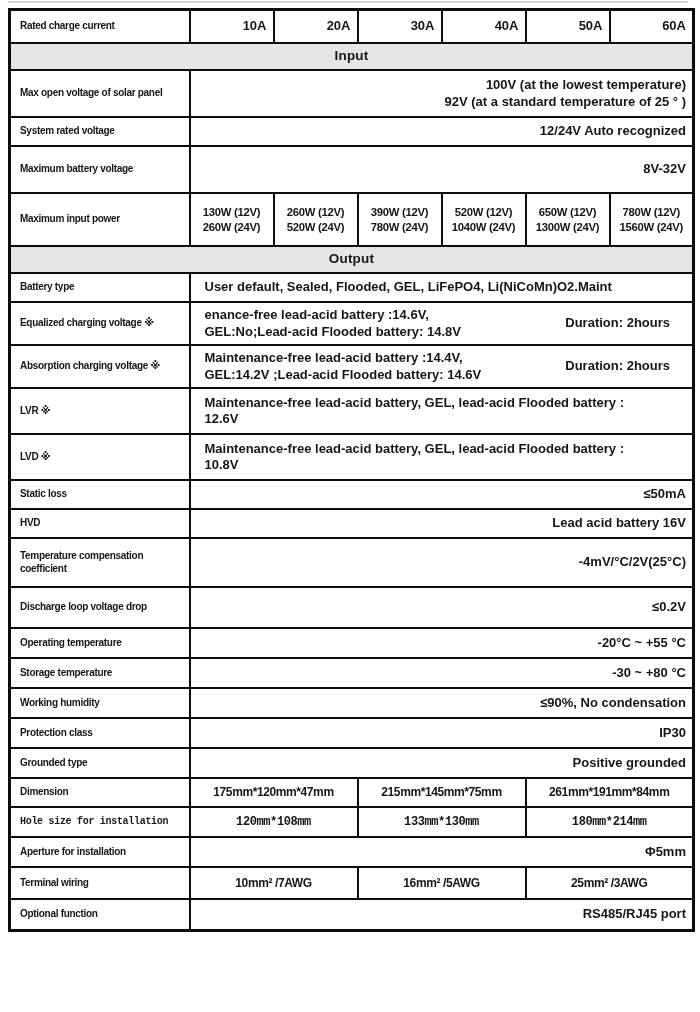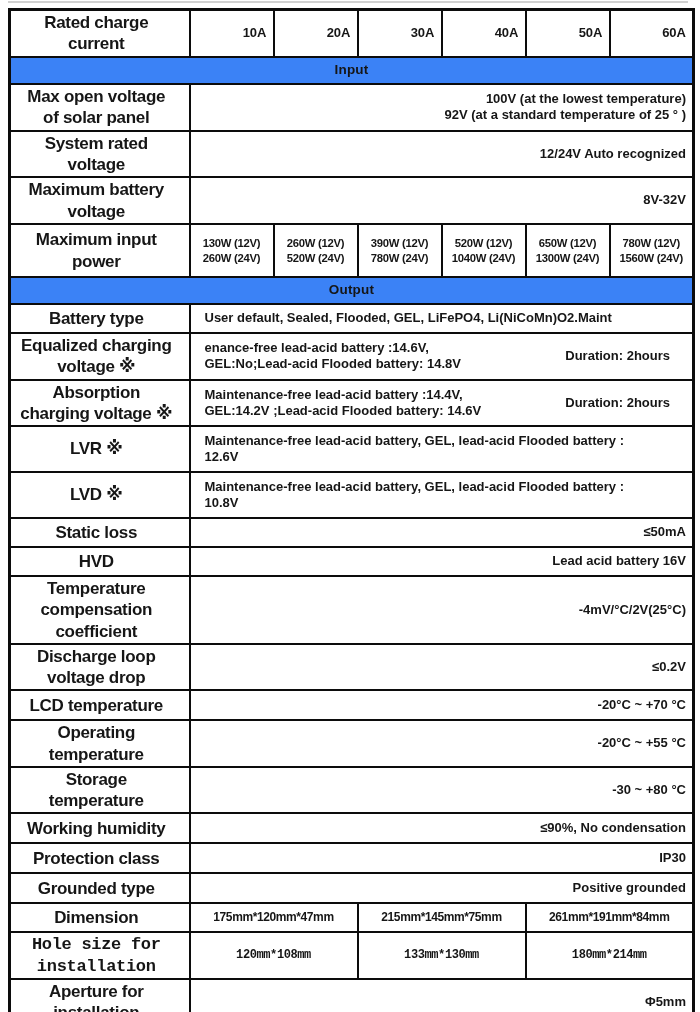--- a/index.html
+++ b/index.html
@@ -19,27 +19,27 @@
   col.col-label{width:180px;}
   col.col-data{width:84px;}
   td{
     border:2px solid #0c0c0c;
     padding:1px 6px;
     font-size:13px;line-height:1.25;
     vertical-align:middle;
     overflow:hidden;
   }
   td.label{
-    text-align:center;padding-left:9px;padding-right:16px;
-    font-size:17px;letter-spacing:-0.3px;
+    text-align:left;padding-left:9px;padding-right:16px;
+    font-size:10px;letter-spacing:-0.3px;
   }
   td.center{text-align:right;}
   td.vleft{text-align:left;padding-left:14px;}
   tr.section td{
-    background:#3b82f6;text-align:center;
+    background:#e5e5e5;text-align:center;
     font-size:13.5px;letter-spacing:.2px;
   }
   td.power{
     font-size:11.3px;letter-spacing:-0.3px;
     text-align:center;padding:1px 1px;line-height:1.3;
   }
   .durwrap{display:flex;align-items:center;justify-content:flex-start;}
   .durwrap .lines{flex:1 1 auto;}
   .duration{flex:0 0 auto;padding-right:16px;white-space:nowrap;}
   td.dim{font-size:12px;letter-spacing:-0.4px;text-align:center;padding:1px 1px;}
@@ -198,24 +198,20 @@
       <tr class="r17">
         <td class="label">Temperature compensation coefficient</td>
         <td colspan="6" class="center">-4mV/°C/2V(25°C)</td>
       </tr>
 
       <tr class="r18">
         <td class="label">Discharge loop voltage drop</td>
         <td colspan="6" class="center">≤0.2V</td>
       </tr>
 
-      <tr class="r19">
-        <td class="label">LCD  temperature</td>
-        <td colspan="6" class="center">-20°C ~ +70 °C</td>
-      </tr>
 
       <tr class="r20">
         <td class="label">Operating temperature</td>
         <td colspan="6" class="center">-20°C ~ +55 °C</td>
       </tr>
 
       <tr class="r21">
         <td class="label">Storage temperature</td>
         <td colspan="6" class="center">-30 ~ +80 °C</td>
       </tr>

